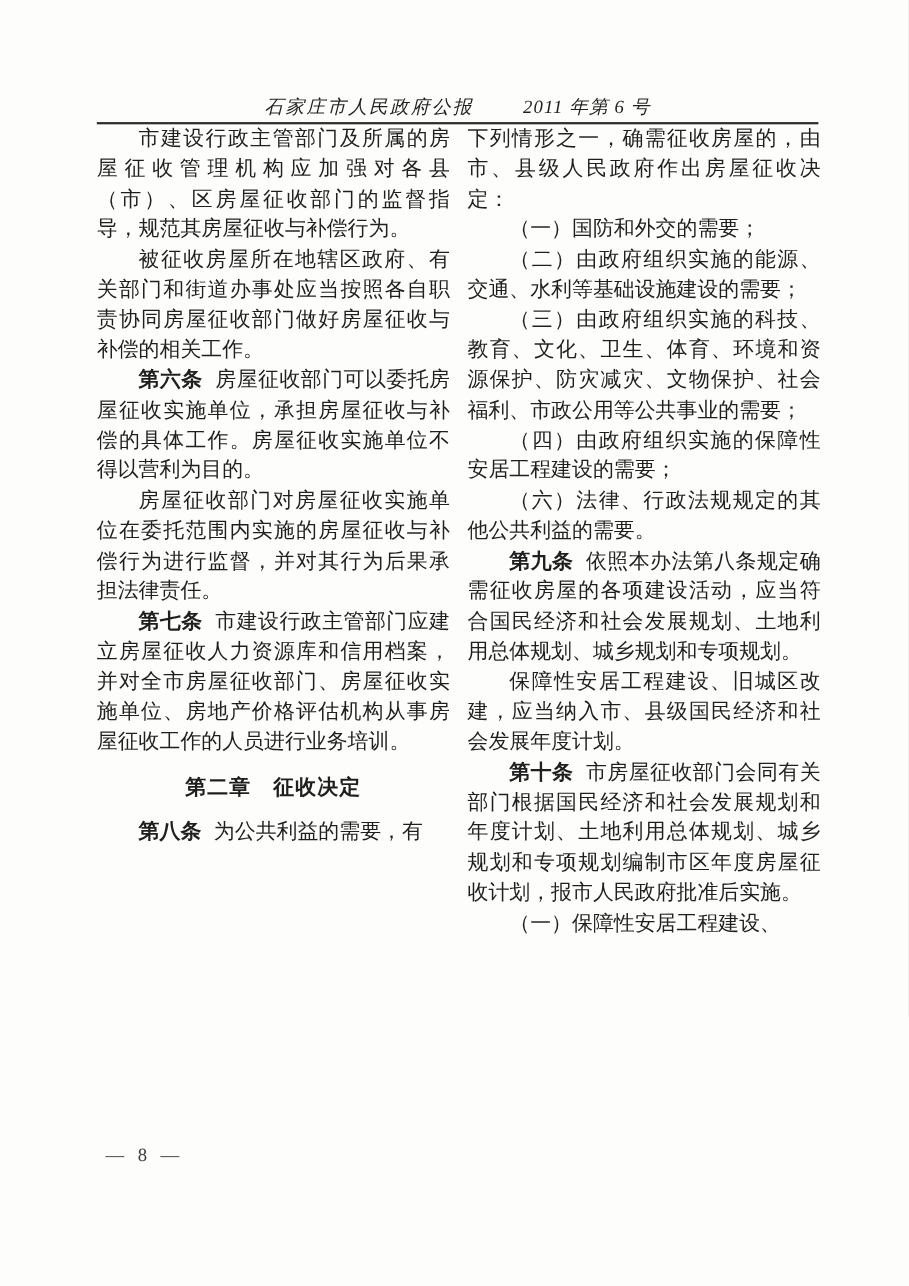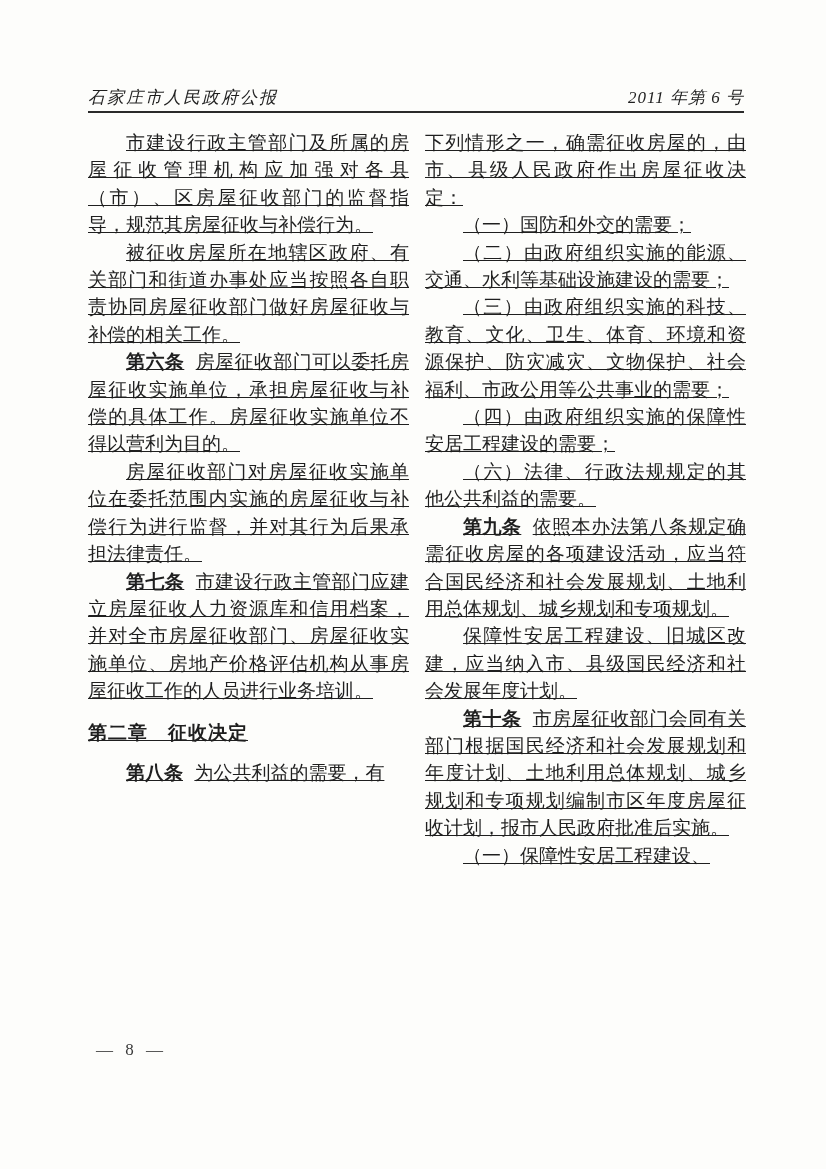--- a/index.html
+++ b/index.html
@@ -16,62 +16,62 @@
     color: #1f1f1f;
     font-family: "Liberation Serif", "DejaVu Serif", serif;
     overflow: hidden;
   }
   .header {
     position: absolute;
     top: 86px;
     left: 88px;
     width: 656px;
     display: flex;
-    justify-content: space-between;
+    justify-content: center;
     align-items: baseline;
     font-size: 17px;
     font-style: italic;
     letter-spacing: 2px;
   }
   .header .issue { letter-spacing: 1px; margin-left: 45px; }
   .header-rule {
     position: absolute;
     top: 111px;
     left: 88px;
     width: 656px;
     height: 2px;
     background: #2a2a2a;
   }
   .columns {
     position: absolute;
-    top: 129px;
+    top: 113px;
     left: 88px;
     width: 658px;
     display: flex;
     gap: 16px;
-    text-decoration: underline;
   }
   .col {
     width: 321px;
     font-size: 19px;
     line-height: 27.4px;
     text-align: justify;
     text-justify: inter-character;
   }
   .col p.para {
     margin: 0;
     text-indent: 2em;
   }
   .col p.no-indent { text-indent: 0; }
   .lead {
     font-weight: bold;
     margin-right: 0.6em;
   }
   .chapter {
     font-weight: bold;
+    text-align: center;
     text-indent: 0;
     margin: 14px 0 13px 0;
     letter-spacing: 1px;
   }
   .footer {
     position: absolute;
     top: 1040px;
     left: 96px;
     font-size: 17px;
     letter-spacing: 4px;

